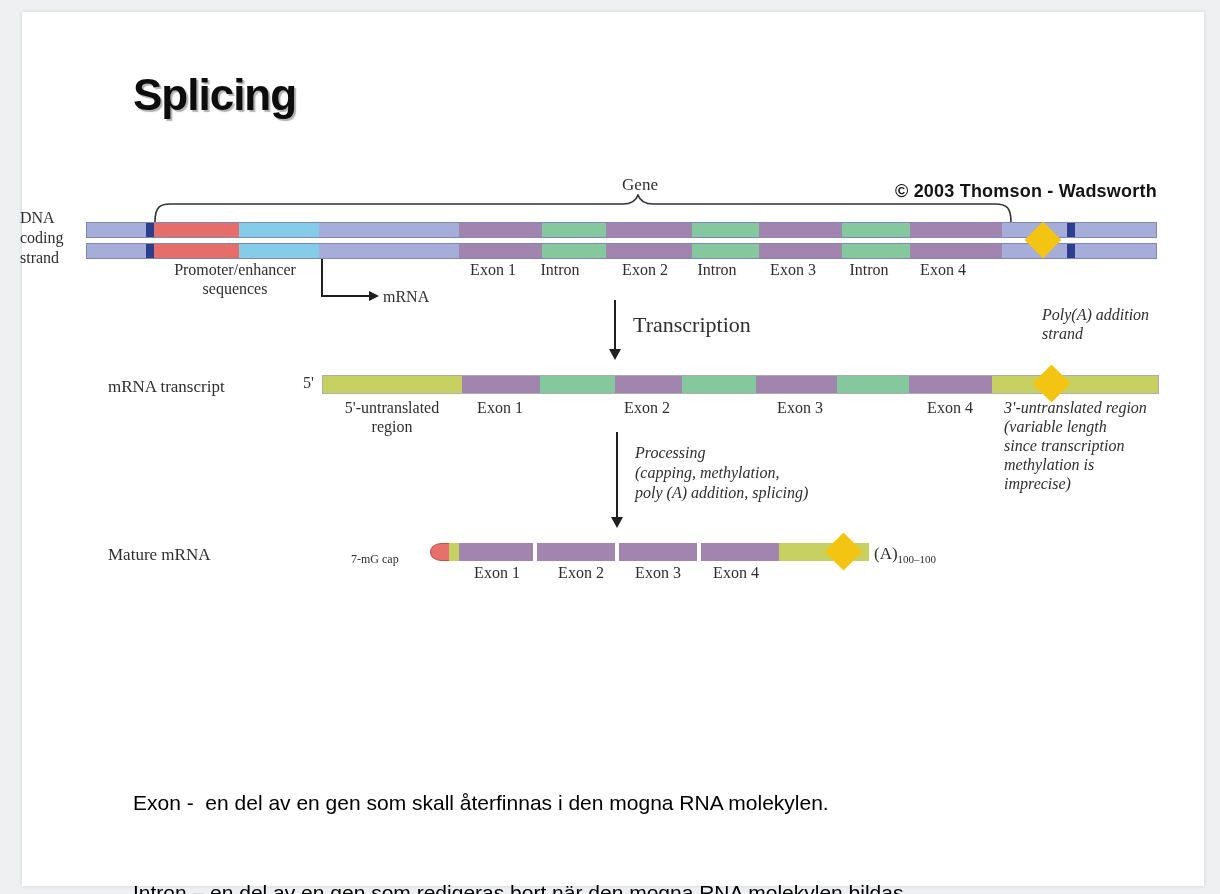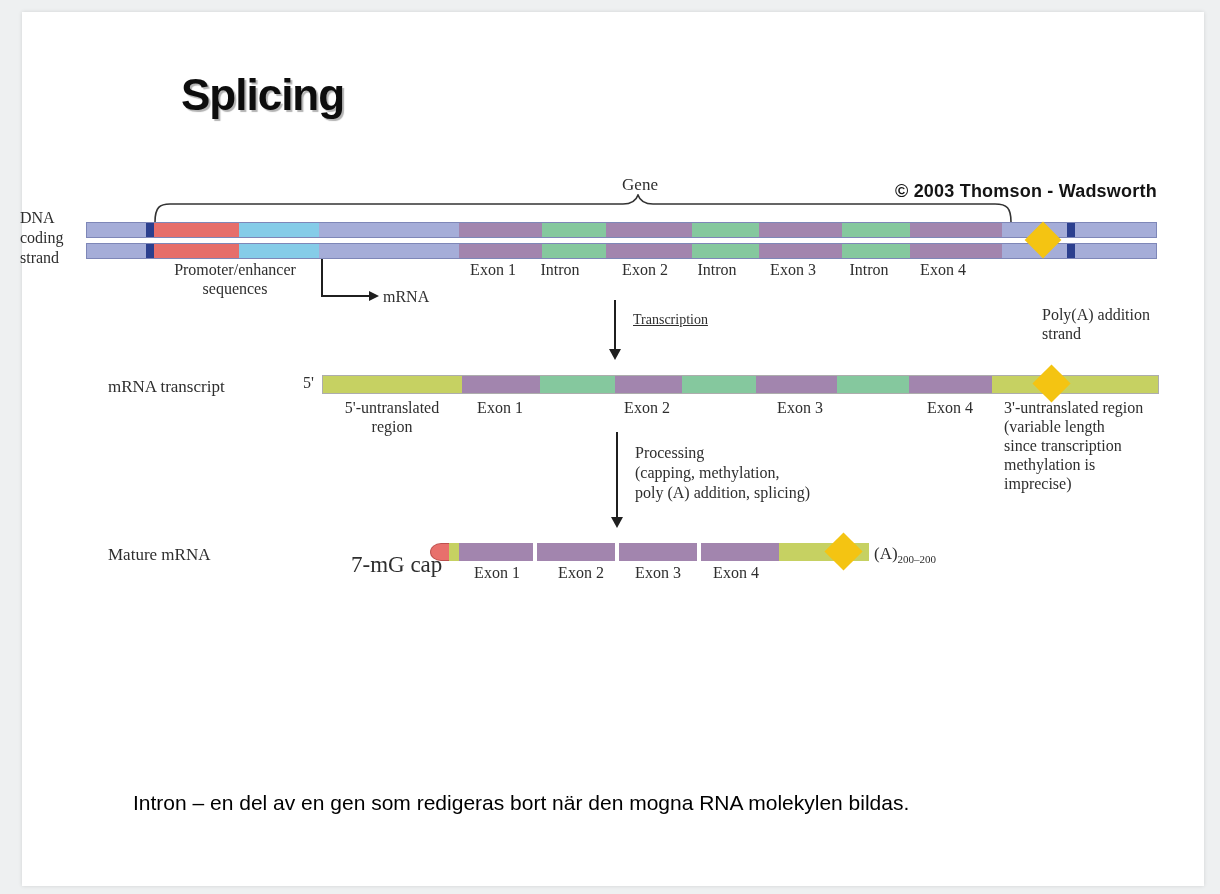--- a/index.html
+++ b/index.html
@@ -11,29 +11,28 @@
   .slide{
     position:absolute;left:22px;top:12px;width:1182px;height:874px;
     background:var(--slide-bg,#ffffff);
     box-shadow:0 0 4px rgba(0,0,0,0.12);
   }
   .layer{position:absolute;left:0;top:0;width:972px;height:894px;pointer-events:none;}
   .page-title{
     position:absolute;left:133px;top:70px;
     font-size:44px;font-weight:700;color:#0d0d0d;letter-spacing:-1px;
     text-shadow:2px 2px 1px rgba(0,0,0,0.3);
-    margin-left:48px;
   }
   .copyright{
     position:absolute;left:895px;top:181px;
     font-size:18px;font-weight:700;color:#141414;letter-spacing:0.2px;
   }
   .ftext{position:absolute;font-family:"Liberation Serif",serif;font-size:16px;color:#2e2e2e;white-space:nowrap;}
   .flabel{position:absolute;transform:translateX(-50%);font-family:"Liberation Serif",serif;font-size:16px;color:#2e2e2e;white-space:nowrap;}
-  .fblock{position:absolute;font-family:"Liberation Serif",serif;font-size:16px;color:#2e2e2e;line-height:19px;white-space:nowrap;}
+  .fblock{position:absolute;font-family:"Liberation Serif",serif;font-size:16px;color:#2e2e2e;line-height:19px;white-space:nowrap;font-style:italic;}
   .bar{position:absolute;overflow:hidden;}
   .bar .seg{position:absolute;top:0;bottom:0;}
   .dna-bar{height:16px;left:86px;width:1071px;border:1px solid #7e87b8;box-sizing:border-box;}
   .mrna-bar{left:322px;top:375px;width:837px;height:19px;border:1px solid rgba(105,105,105,0.55);box-sizing:border-box;}
   .mature-bar{left:459px;top:543px;width:410px;height:18px;}
   .cap{
     position:absolute;left:430px;top:543px;width:21px;height:18px;
     background:var(--cap-red,#e8706c);
     border-radius:11px 0 0 11px / 9px 0 0 9px;
     border:1px solid rgba(160,60,60,0.6);box-sizing:border-box;
@@ -118,21 +117,21 @@
     <span class="flabel" style="left: 943px; top: 261px;">Exon 4</span>
   </div>
 
 <div class="vline" style="left:321px;top:259px;height:38px;"></div>
 <div class="hline" style="left:321px;top:295px;width:48px;"></div>
 <div class="arrow-right" style="left:369px;top:291px;"></div>
 <span class="ftext" style="left:383px;top:288px;">mRNA</span>
 
 <div class="vline" style="left:614px;top:300px;height:50px;"></div>
 <div class="arrow-down" style="left:609px;top:349px;"></div>
-<span class="ftext" style="left:633px;top:312px;font-size:14px;text-decoration:underline;">Transcription</span>
+<span class="ftext" style="left:633px;top:312px;font-size:22px;">Transcription</span>
 
 <div class="fblock" style="left:1042px;top:305px;">
   <div>Poly(A) addition</div>
   <div>strand</div>
 </div>
 
 <span class="ftext" style="left:108px;top:377px;font-size:17px;">mRNA transcript</span>
 <span class="ftext" style="left:303px;top:374px;">5'</span>
 <div class="bar mrna-bar">
     <div class="seg" style="left: 0px; width: 139px; background: rgb(198, 209, 98);"></div>
@@ -165,34 +164,35 @@
 
 <div class="vline" style="left:616px;top:432px;height:86px;"></div>
 <div class="arrow-down" style="left:611px;top:517px;"></div>
 <div class="fblock" style="left:635px;top:443px;line-height:20px;">
   <div>Processing</div>
   <div>(capping, methylation,</div>
   <div>poly (A) addition, splicing)</div>
 </div>
 
 <span class="ftext" style="left:108px;top:545px;font-size:17px;">Mature mRNA</span>
-<span class="ftext" style="left:351px;top:552px;font-size:23px;">7-mG cap</span>
+<span class="ftext" style="left:351px;top:552px;font-size:12px;">7-mG cap</span>
 <div class="cap"></div>
 <div class="cap-sliver"></div>
 <div class="bar mature-bar">
     <div class="seg" style="left: 0px; width: 74px; background: rgb(162, 133, 174);"></div>
     <div class="seg" style="left: 78px; width: 78px; background: rgb(162, 133, 174);"></div>
     <div class="seg" style="left: 160px; width: 78px; background: rgb(162, 133, 174);"></div>
     <div class="seg" style="left: 242px; width: 78px; background: rgb(162, 133, 174);"></div>
     <div class="seg" style="left: 320px; width: 90px; background: rgb(198, 209, 98);"></div>
   </div>
 <div class="diamond" style="left:830px;top:538px;width:27px;height:27px;"></div>
-<span class="ftext" style="left:874px;top:544px;font-size:17px;"><span>(A)</span><span class="sub">200–200</span></span>
+<span class="ftext" style="left:874px;top:544px;font-size:17px;"><span>(A)</span><span class="sub">100–100</span></span>
 <div class="layer">
     <span class="flabel" style="left: 497px; top: 564px;">Exon 1</span>
     <span class="flabel" style="left: 581px; top: 564px;">Exon 2</span>
     <span class="flabel" style="left: 658px; top: 564px;">Exon 3</span>
     <span class="flabel" style="left: 736px; top: 564px;">Exon 4</span>
   </div>
 
 <div class="notes">
+  <div>Exon -  en del av en gen som skall återfinnas i den mogna RNA molekylen.</div>
   <div>Intron – en del av en gen som redigeras bort när den mogna RNA molekylen bildas.</div>
 </div>
 
 </body></html>

